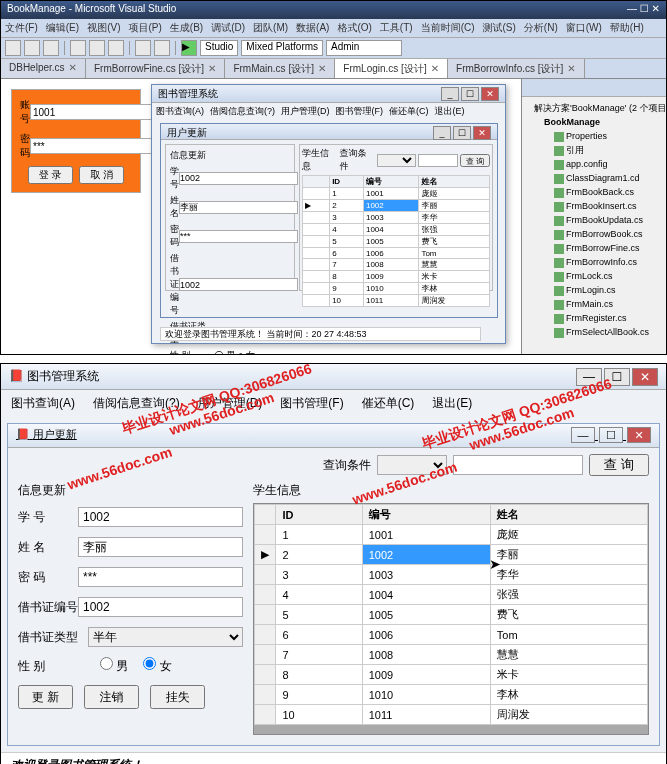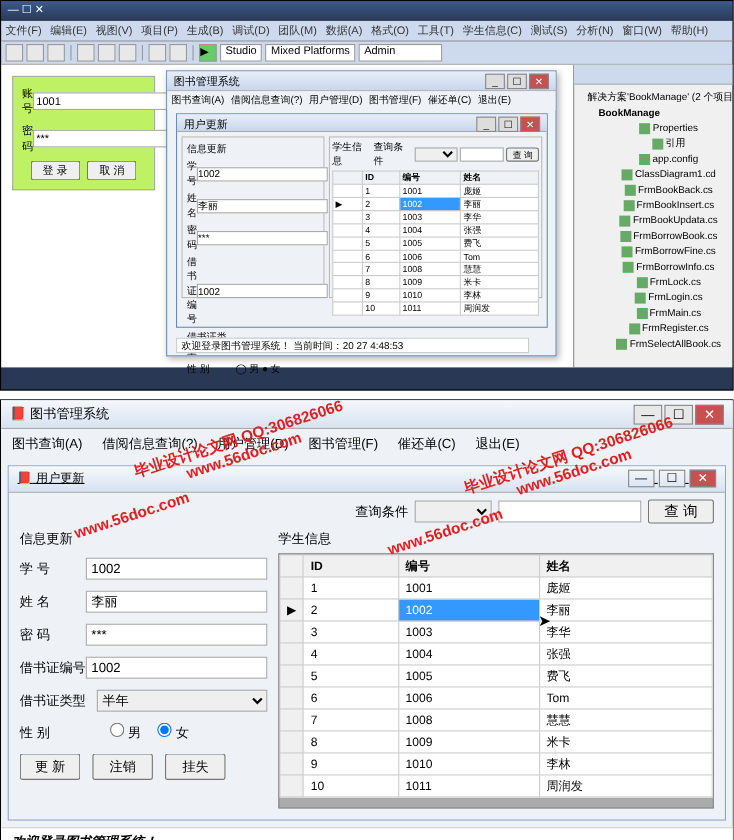--- a/index.html
+++ b/index.html
@@ -20,26 +20,26 @@
 .vs-tab .close { margin-left: 4px; color: #666; }
 
 .vs-body { display: flex; height: 275px; }
 .vs-designer { flex: 1; background: #fff; padding: 8px; position: relative; }
 .vs-solution { width: 145px; background: #f0f0f0; border-left: 1px solid #888; font-size: 9px; }
 .vs-sol-title { background: #35496e; color: #fff; padding: 3px 6px; display: flex; justify-content: space-between; }
 .vs-sol-toolbar { background: #cdd9ed; height: 18px; border-bottom: 1px solid #aaa; }
 .vs-sol-tree { padding: 4px; line-height: 14px; }
 .vs-sol-tree .node { padding-left: 8px; white-space: nowrap; }
 .vs-sol-tree .node2 { padding-left: 18px; }
-.vs-sol-tree .node3 { padding-left: 28px; text-align: center; }
+.vs-sol-tree .node3 { padding-left: 28px; }
 .vs-sol-tree .ico { display: inline-block; width: 10px; height: 10px; background: #7a9; margin-right: 2px; vertical-align: middle; }
 .vs-sol-tree .ico.cs { background: #6a6; }
 
 
-.login-form { position: absolute; left: 10px; top: 10px; width: 130px; background: #bef264; border: 1px solid #aaa; padding: 8px; font-size: 10px; }
+.login-form { position: absolute; left: 10px; top: 10px; width: 130px; background: #f97316; border: 1px solid #aaa; padding: 8px; font-size: 10px; }
 .login-form .row { display: flex; margin-bottom: 6px; align-items: center; }
 .login-form .row label { width: 30px; }
 .login-form input, .login-form select { flex: 1; border: 1px solid #aaa; height: 16px; font-size: 10px; padding: 0 2px; }
 .login-form .btns { text-align: center; }
 .login-form button { width: 45px; height: 18px; font-size: 10px; margin: 0 2px; }
 
 
 .mini-win { position: absolute; left: 150px; top: 5px; width: 355px; height: 260px; background: #eef2f7; border: 1px solid #6a8ab5; box-shadow: 2px 2px 6px rgba(0,0,0,0.3); }
 .mini-titlebar { background: linear-gradient(#e8eef8, #c9d7ec); height: 18px; padding: 2px 6px; font-size: 10px; display: flex; justify-content: space-between; border-bottom: 1px solid #aaa; }
 .mini-win .win-ctrl { display: flex; gap: 2px; }
@@ -112,40 +112,48 @@
 .wm1 { left: 120px; top: 390px; }
 .wm2 { left: 420px; top: 405px; }
 .wm3 { left: 65px; top: 460px; }
 .wm4 { left: 350px; top: 475px; }
 </style>
 </head>
 <body>
 
 <div class="vs-section">
   <div class="vs-titlebar">
+    <span>BookManage - Microsoft Visual Studio</span>
     <span>— ☐ ✕</span>
   </div>
-  <div class="vs-menubar" id="vs-menubar"><span>文件(F)</span><span>编辑(E)</span><span>视图(V)</span><span>项目(P)</span><span>生成(B)</span><span>调试(D)</span><span>团队(M)</span><span>数据(A)</span><span>格式(O)</span><span>工具(T)</span><span>学生信息(C)</span><span>测试(S)</span><span>分析(N)</span><span>窗口(W)</span><span>帮助(H)</span></div>
+  <div class="vs-menubar" id="vs-menubar"><span>文件(F)</span><span>编辑(E)</span><span>视图(V)</span><span>项目(P)</span><span>生成(B)</span><span>调试(D)</span><span>团队(M)</span><span>数据(A)</span><span>格式(O)</span><span>工具(T)</span><span>当前时间(C)</span><span>测试(S)</span><span>分析(N)</span><span>窗口(W)</span><span>帮助(H)</span></div>
   <div class="vs-toolbar">
     <span class="tb-btn"></span>
     <span class="tb-btn"></span>
     <span class="tb-btn"></span>
     <span class="tb-sep"></span>
     <span class="tb-btn"></span>
     <span class="tb-btn"></span>
     <span class="tb-btn"></span>
     <span class="tb-sep"></span>
     <span class="tb-btn"></span>
     <span class="tb-btn"></span>
     <span class="tb-sep"></span>
     <span class="tb-btn" style="background:#6c6">▶</span>
     <span class="tb-combo">Studio</span>
     <span class="tb-combo">Mixed Platforms</span>
     <span class="tb-combo" style="width:76px">Admin</span>
   </div>
+  <div class="vs-tabs" id="vs-tabs">
+      <div class="vs-tab">DBHelper.cs<span class="close">✕</span></div>
+      <div class="vs-tab">FrmBorrowFine.cs [设计]<span class="close">✕</span></div>
+      <div class="vs-tab">FrmMain.cs [设计]<span class="close">✕</span></div>
+      <div class="vs-tab active">FrmLogin.cs [设计]<span class="close">✕</span></div>
+      <div class="vs-tab">FrmBorrowInfo.cs [设计]<span class="close">✕</span></div>
+    </div>
 
   <div class="vs-body">
     <div class="vs-designer">
 
       <div class="login-form">
         <div class="row">
             <label>账 号</label>
           <input type="text" value="1001" style="">
           </div>
         <div class="row">

